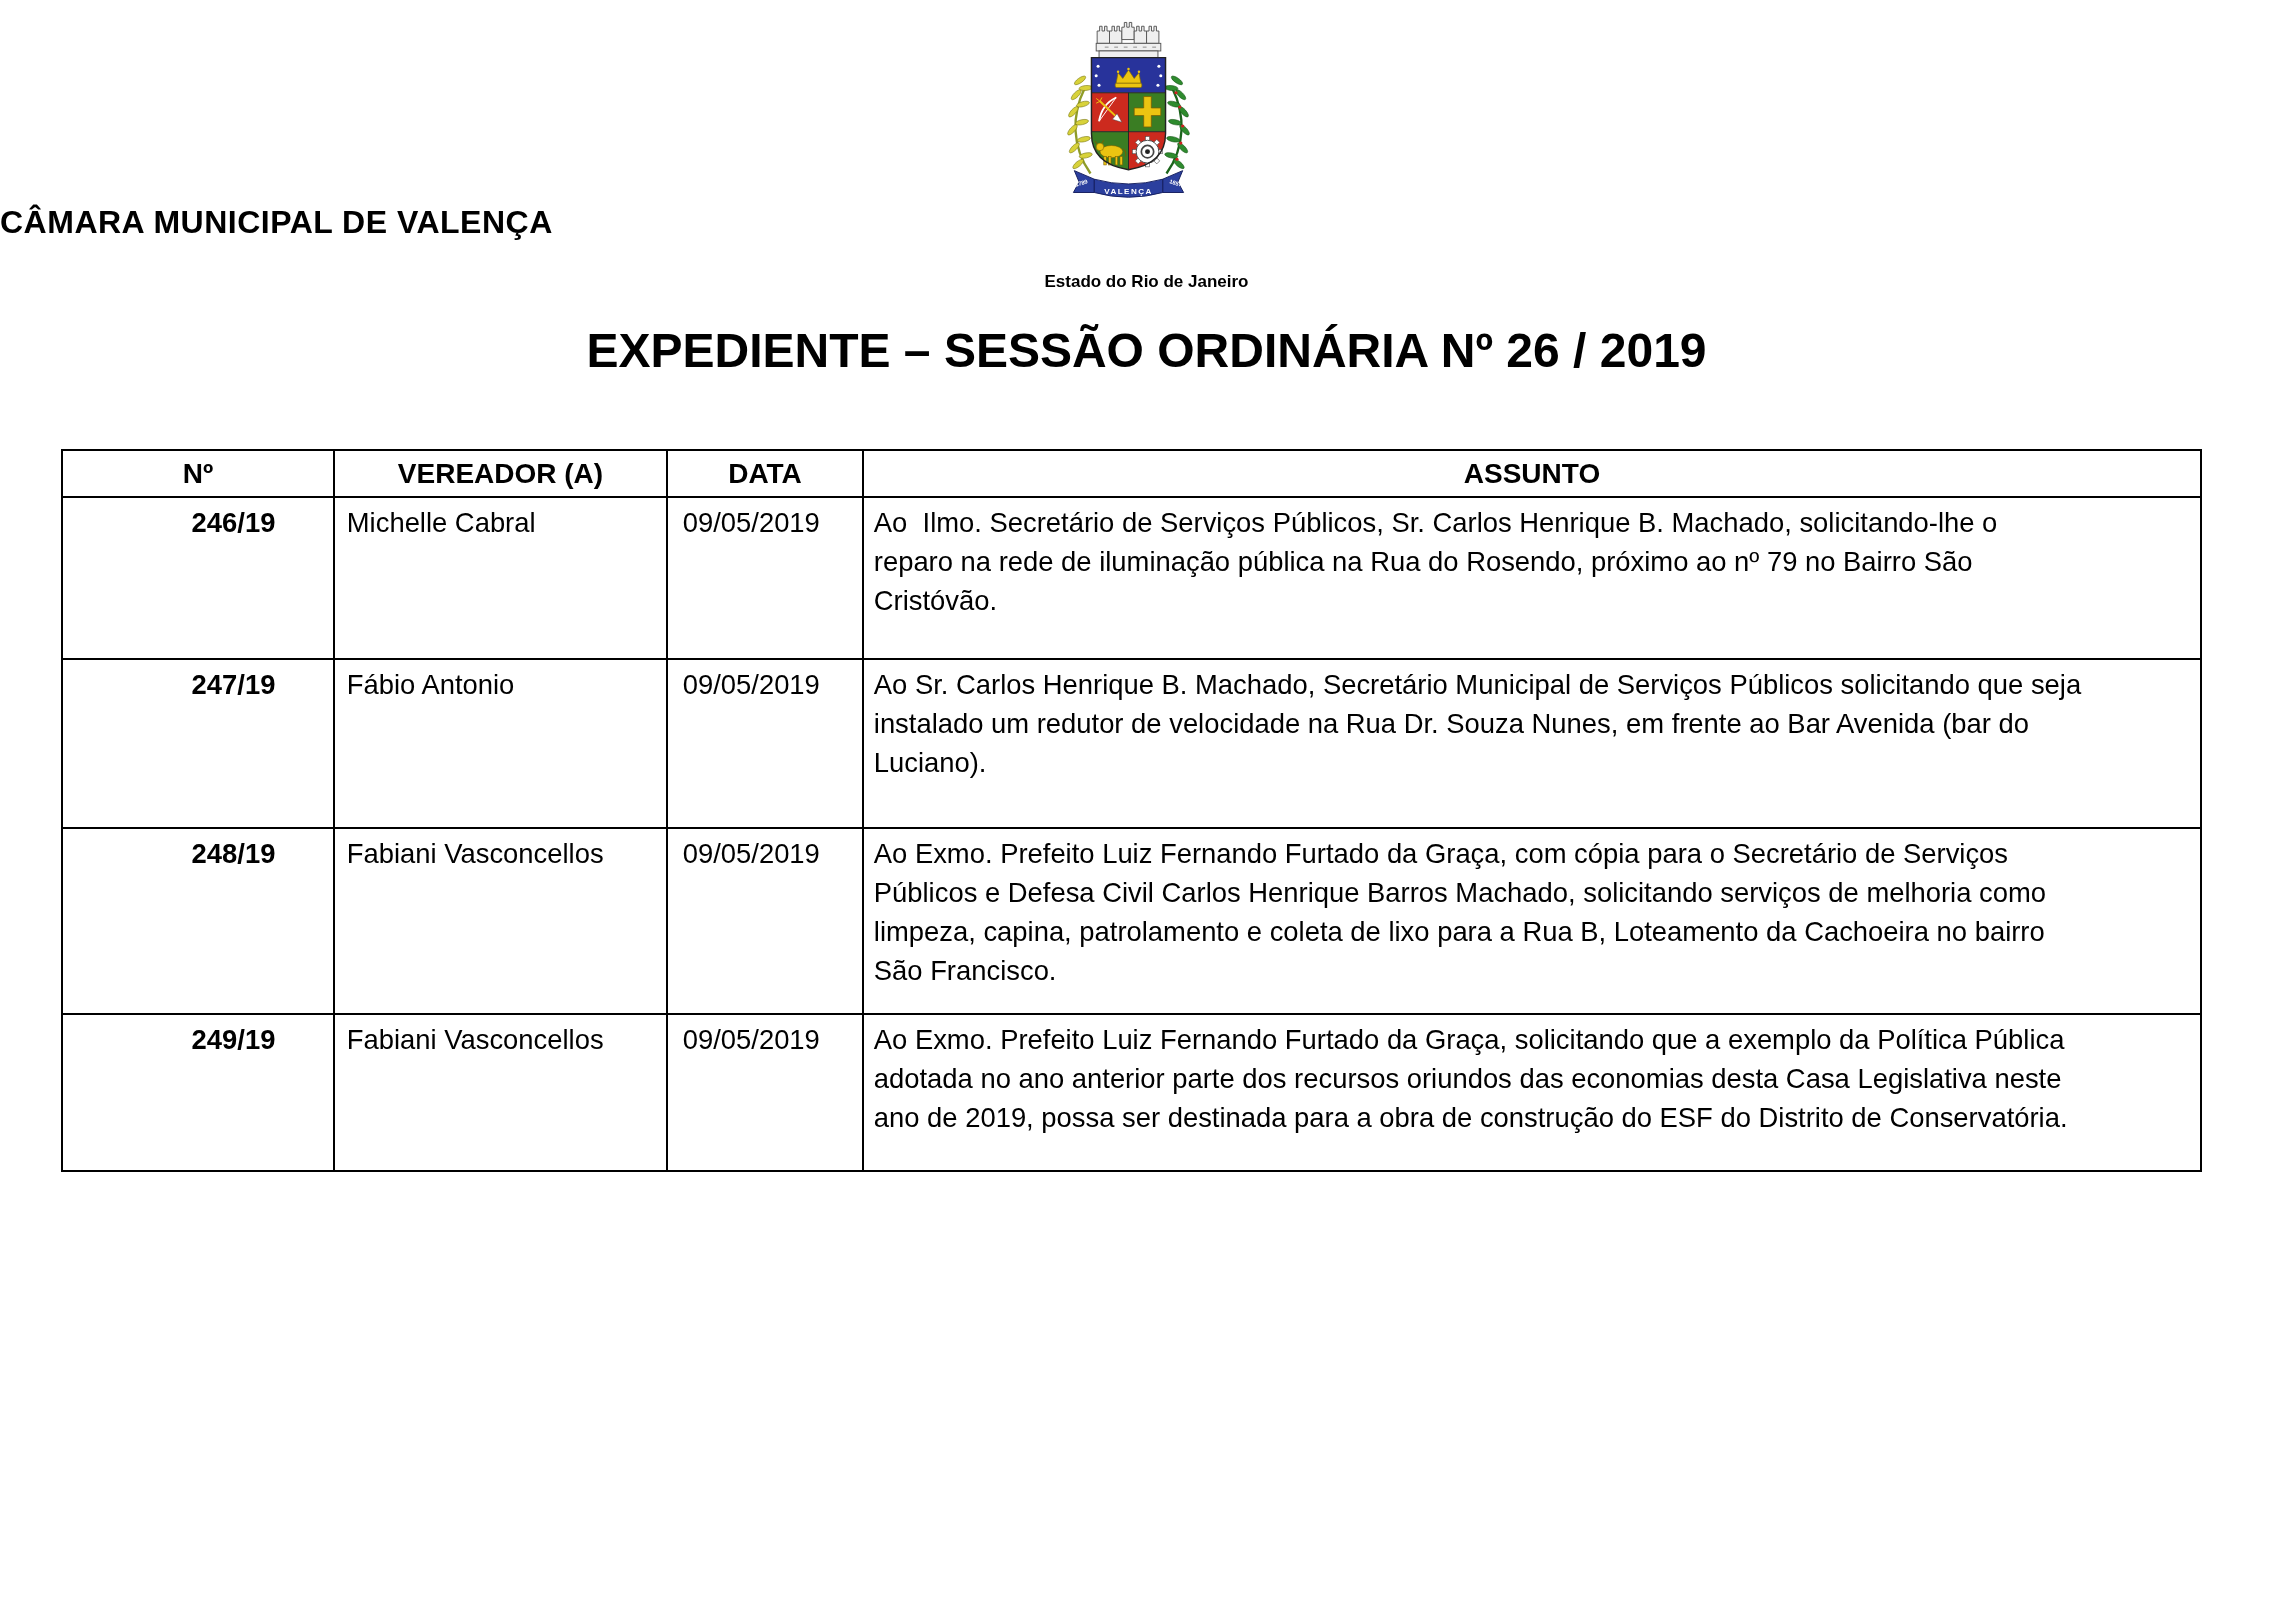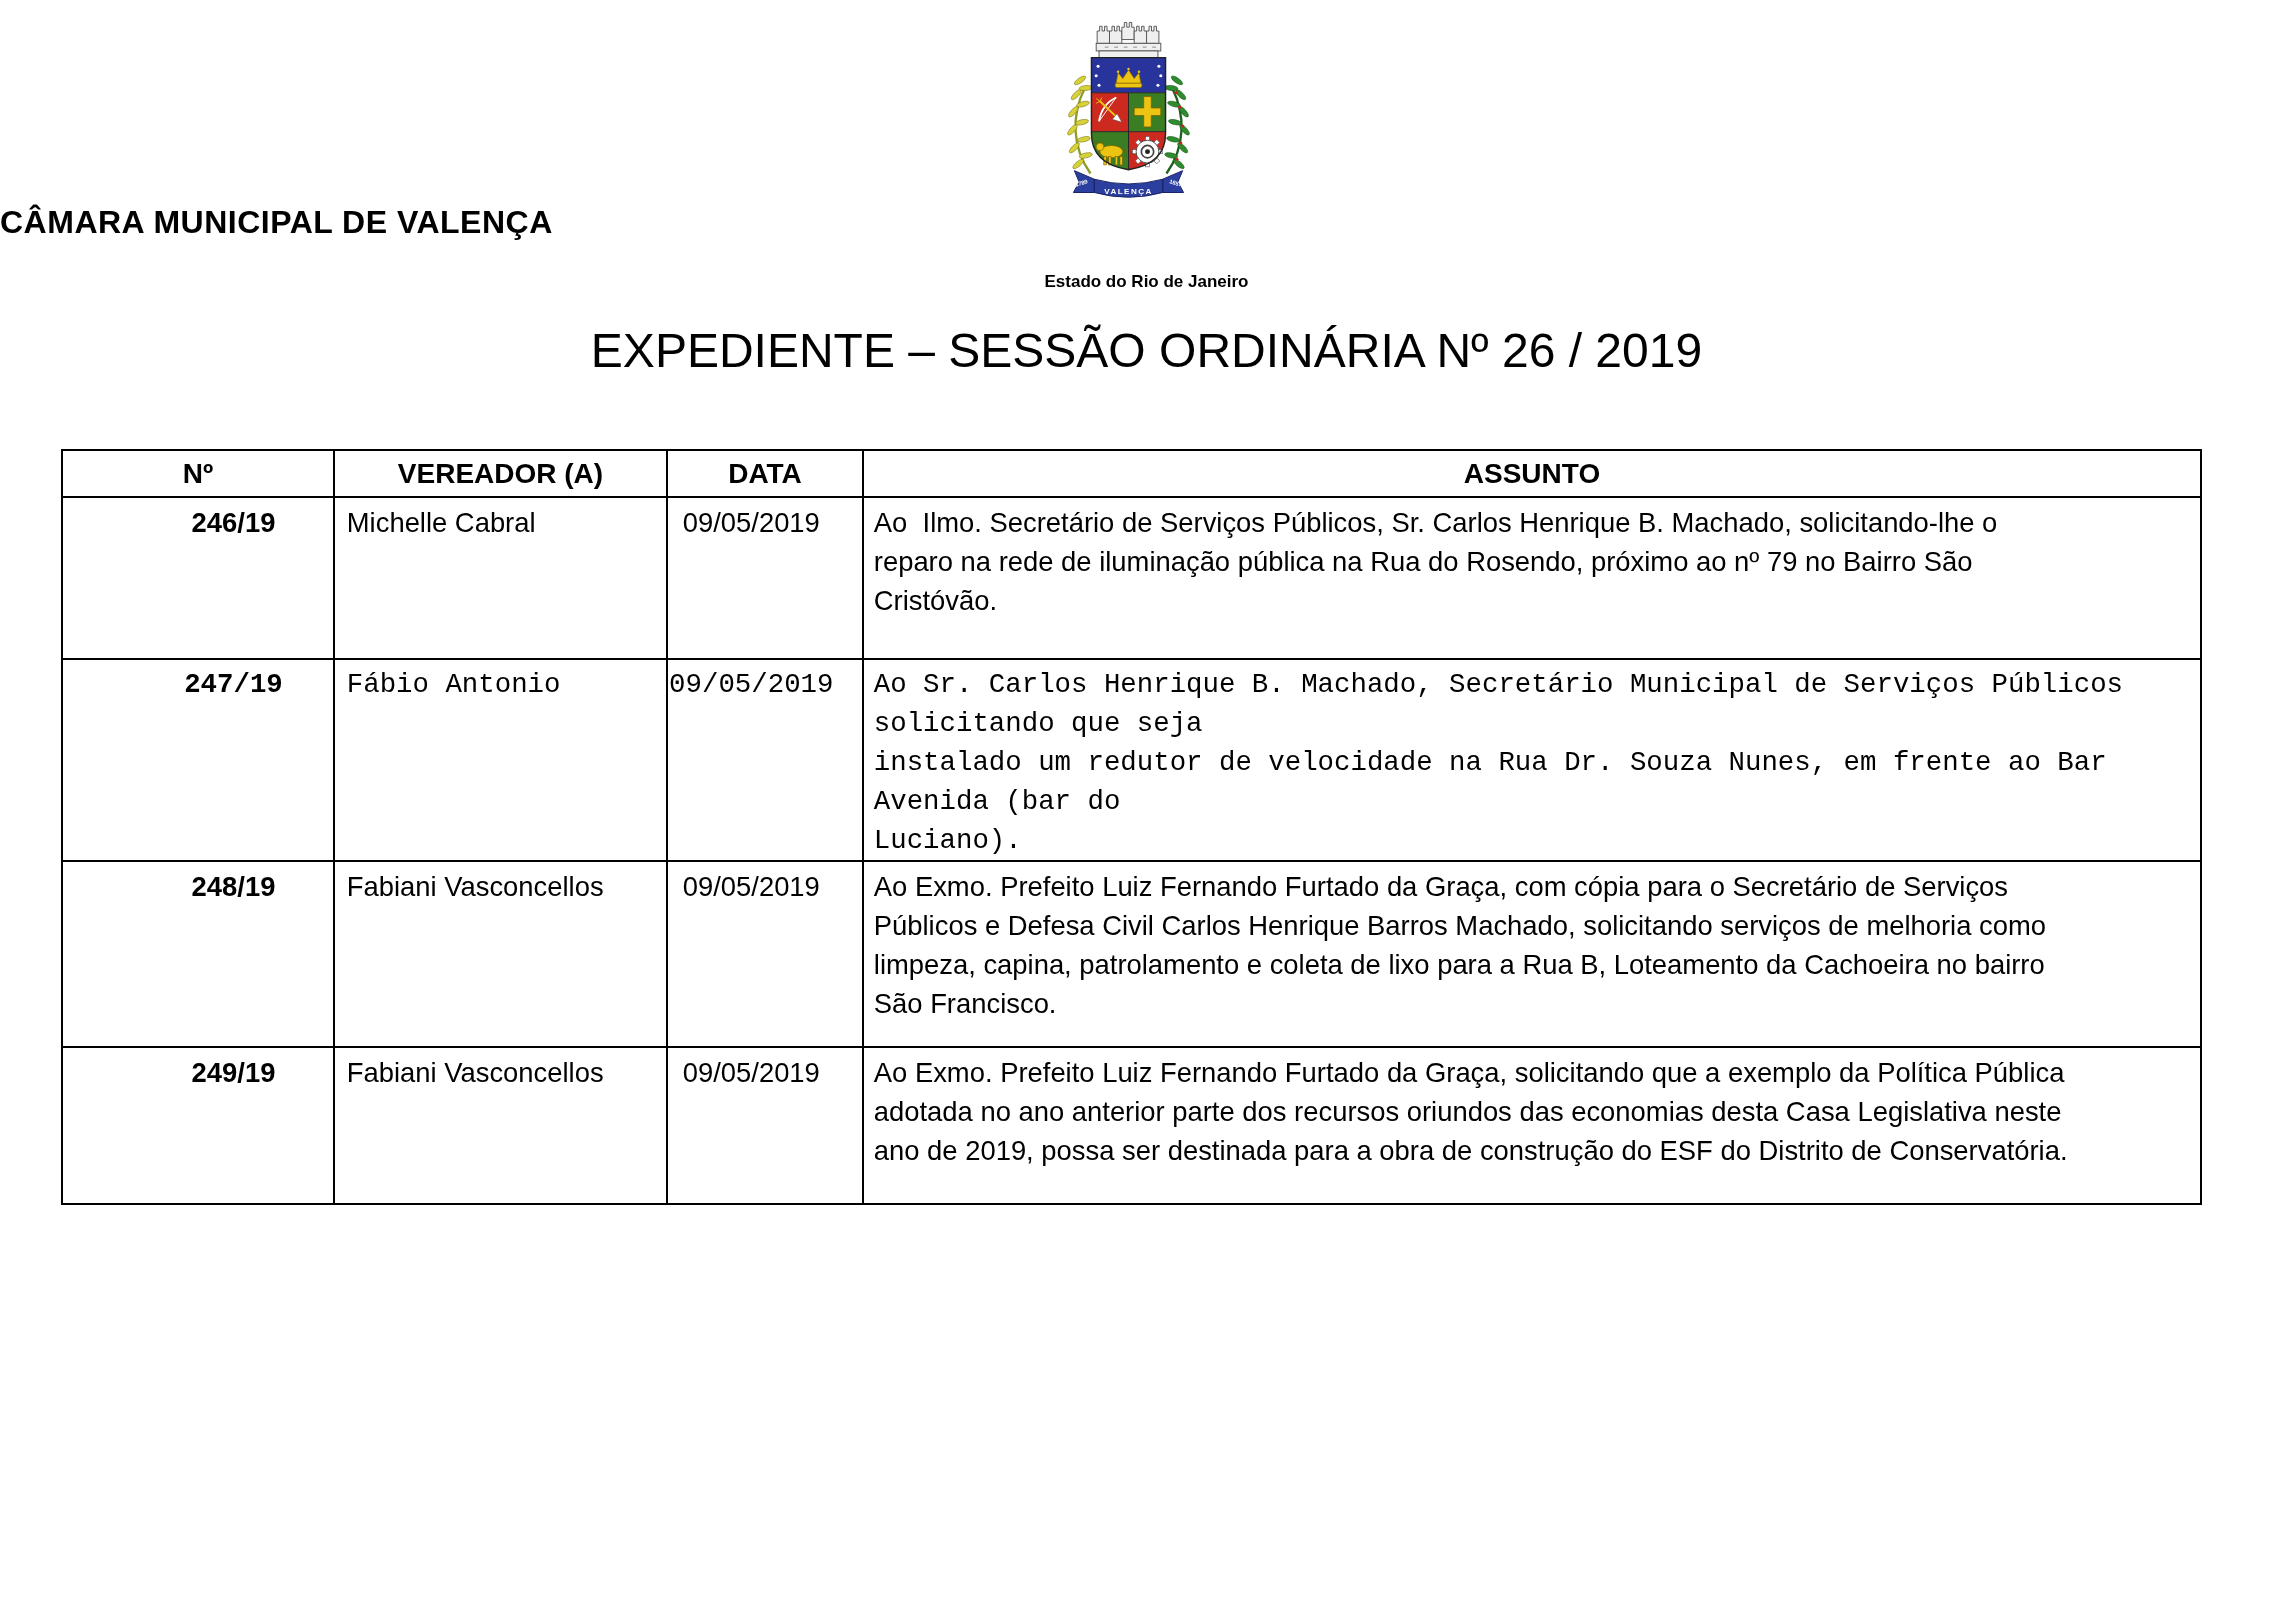--- a/index.html
+++ b/index.html
@@ -12,40 +12,40 @@
   .org{
     position:absolute;top:203px;left:0;width:100%;
     font-size:32px;font-weight:bold;letter-spacing:0.5px;line-height:39px;
   }
   .state{
     position:absolute;top:267px;left:0;width:100%;text-align:center;
     font-size:17px;font-weight:bold;line-height:29px;
   }
   .title{
     position:absolute;top:323px;left:0;width:100%;text-align:center;
-    font-size:48px;font-weight:normal;line-height:55px;
+    font-size:48px;font-weight:bold;line-height:55px;
   }
   table.doc{
     position:absolute;left:61px;top:449px;width:2140px;
     border-collapse:collapse;table-layout:fixed;
     border:2.9px solid #000;
   }
   table.doc th, table.doc td{border:2px solid #000;}
   table.doc th{
     font-size:28px;font-weight:bold;text-align:center;vertical-align:middle;
     height:45px;padding:0;
   }
   table.doc td{
     font-size:27.4px;line-height:39px;vertical-align:top;padding:4.9px 0 0 0;
   }
   td.num{font-weight:bold;text-align:center;padding-left:71px !important;}
   td.ver{padding-left:11.8px !important;}
   td.data{text-align:center;padding-right:27.4px !important;}
   td.assunto{padding-left:9.8px !important;padding-right:7.8px !important;white-space:pre-wrap;}
-  tr.r1{height:162px;} tr.r2{height:140px;font-family:Liberation Mono, monospace;} tr.r3{height:186px;margin-left:21px;} tr.r4{height:157px;margin-top:20px;}
+  tr.r1{height:162px;} tr.r2{height:169px;} tr.r3{height:186px;margin-left:21px;} tr.r4{height:157px;margin-top:20px;}
   svg text{font-family:"Liberation Sans", sans-serif;}
 </style>
 </head>
 <body>
 
 <div class="emblem">
   <svg width="133" height="190" viewBox="0 0 140 200">
     <defs>
       <clipPath id="shieldClip">
           <path d="M31,48 H109 V128 Q109,160 70,166 Q31,160 31,128 Z"></path>

